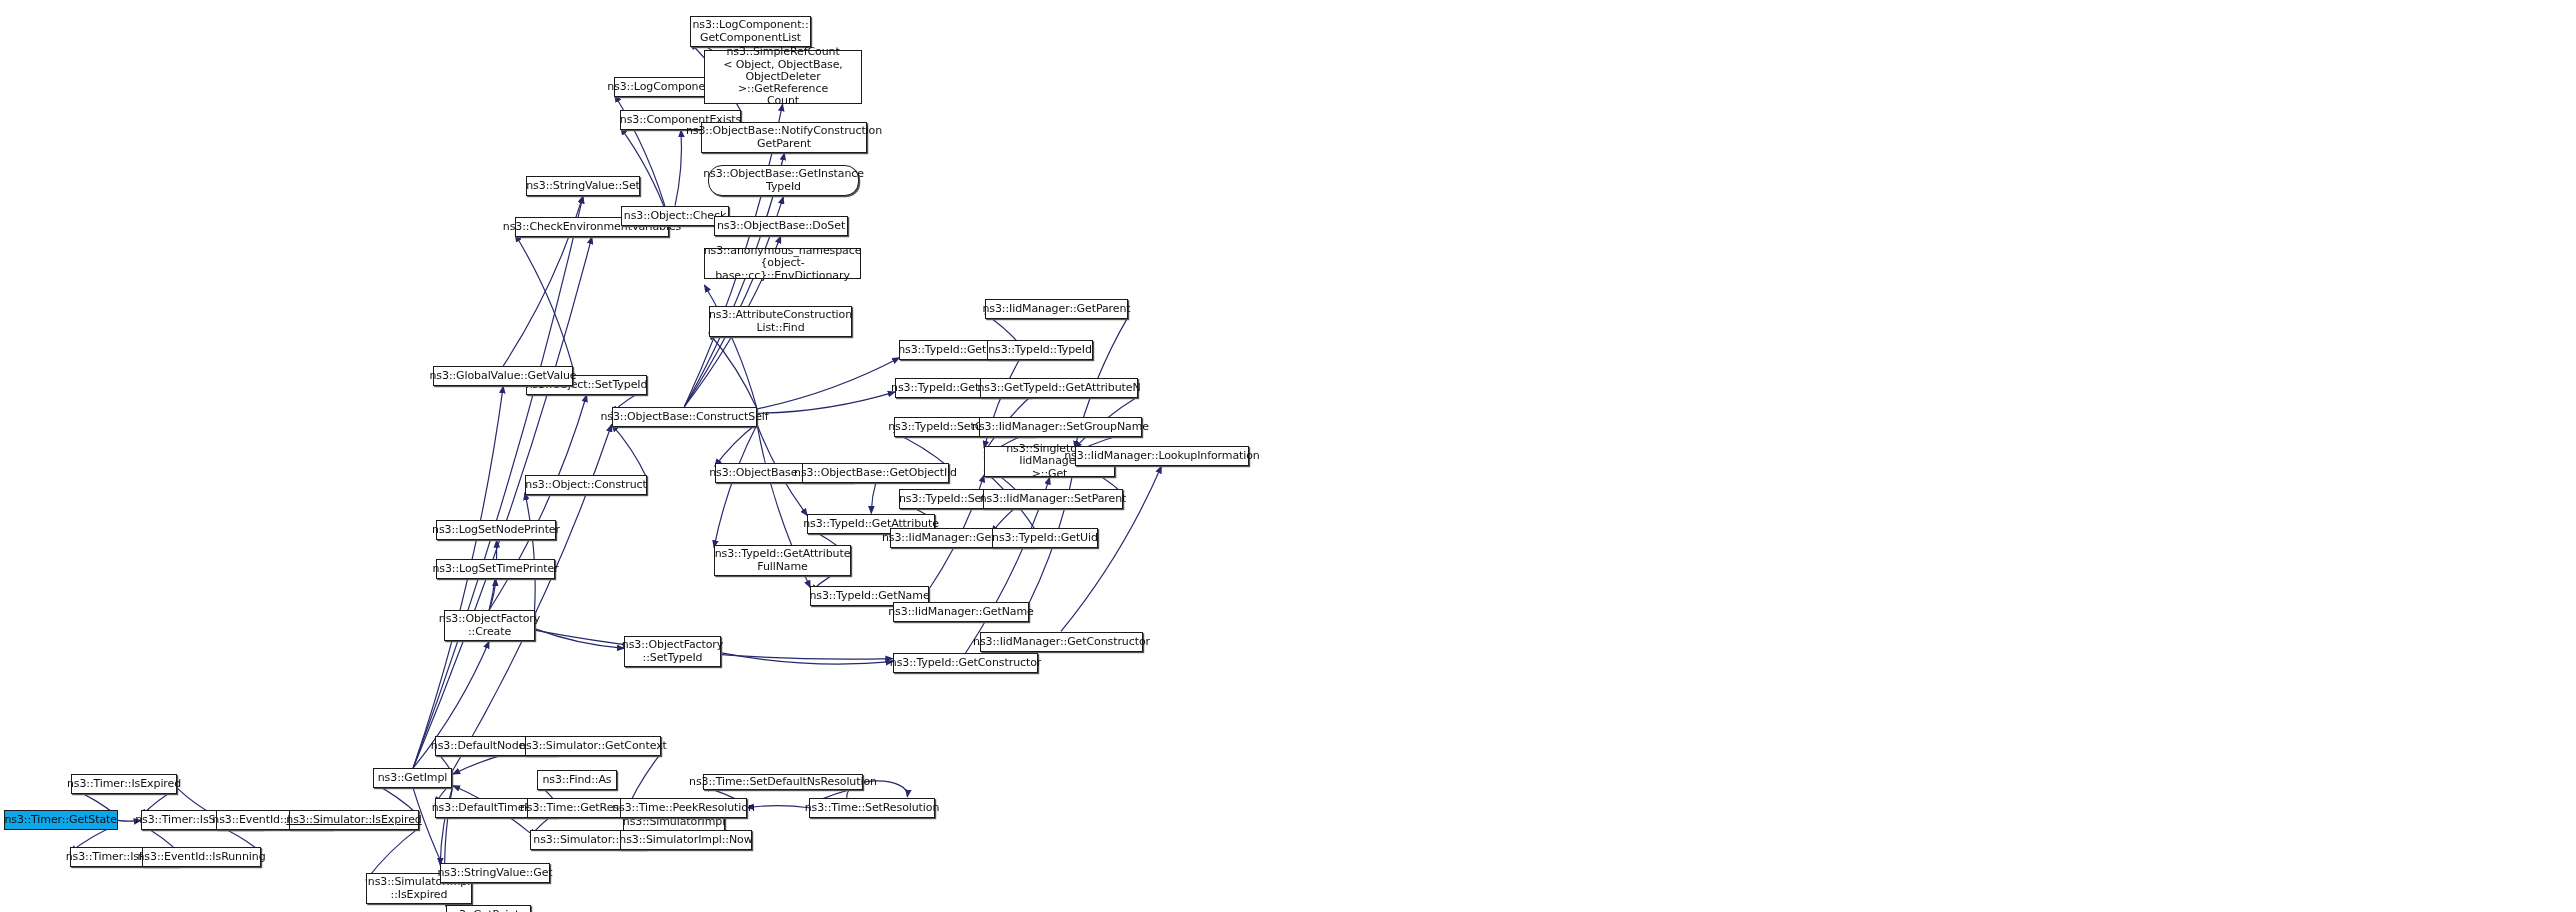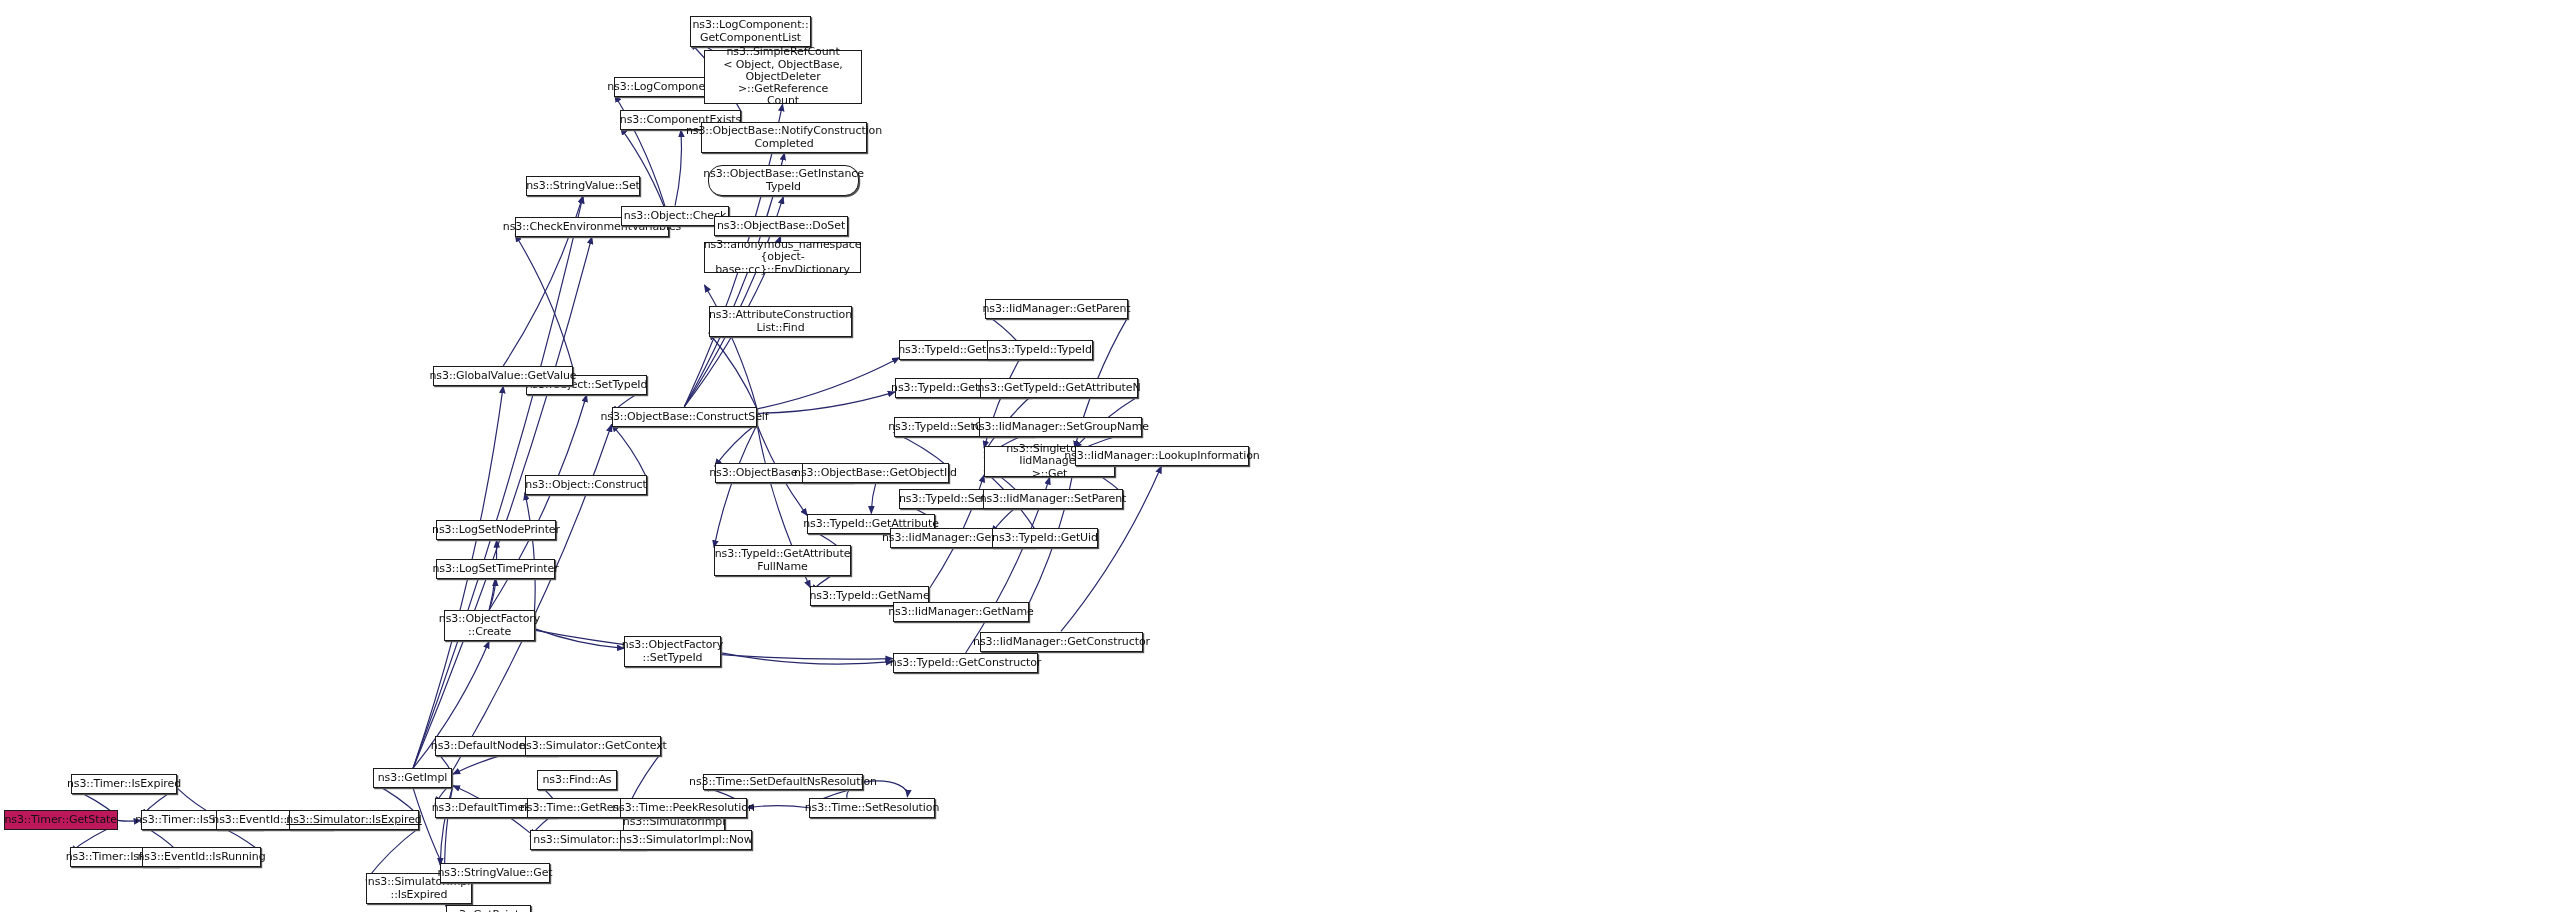--- a/index.html
+++ b/index.html
@@ -34,21 +34,21 @@
     line-height: 1.12;
     font-size: 11px;
     letter-spacing: -0.1px;
     padding: 0.7px 3px;
     white-space: pre-line;
     box-shadow: 1.2px 1.2px 0 0 #555555;
     z-index: 2;
     cursor: pointer;
   }
   .node.highlight {
-    background: #be185d;
+    background: #0ea5e9;
   }
   .node.plain {
     box-shadow: none;
     border: 0.7px solid #1a1a1a;
   }
   .node-label { display: block; }
 </style>
 </head>
 <body>
 
@@ -190,25 +190,25 @@
       <div class="node" style="left: 614px; top: 77px; width: 139px; height: 20px;"><span class="node-label">ns3::LogComponentPrintList</span></div>
       <div class="node" style="left: 690px; top: 16.3px; width: 121px; height: 31px;"><span class="node-label">ns3::LogComponent::
 GetComponentList</span></div>
       <div class="node" style="left: 620px; top: 110px; width: 121px; height: 20px;"><span class="node-label">ns3::ComponentExists</span></div>
       <div class="node" style="left: 621px; top: 206px; width: 108px; height: 20px;"><span class="node-label">ns3::Object::Check</span></div>
       <div class="node plain" style="left: 704px; top: 50px; width: 158px; height: 54px;"><span class="node-label">ns3::SimpleRefCount
 &lt; Object, ObjectBase,
  ObjectDeleter &gt;::GetReference
 Count</span></div>
       <div class="node" style="left: 701px; top: 122px; width: 166px; height: 31px;"><span class="node-label">ns3::ObjectBase::NotifyConstruction
-Completed</span></div>
+GetParent</span></div>
       <div class="node" style="left: 708px; top: 165px; width: 151px; height: 31px; border-radius: 14px;"><span class="node-label">ns3::ObjectBase::GetInstance
 TypeId</span></div>
       <div class="node" style="left: 714px; top: 216px; width: 134px; height: 20px;"><span class="node-label">ns3::ObjectBase::DoSet</span></div>
-      <div class="node plain" style="left: 704px; top: 242px; width: 157px; height: 31px; text-align: center;"><span class="node-label">ns3::anonymous_namespace
+      <div class="node plain" style="left: 704px; top: 248px; width: 157px; height: 31px; text-align: center;"><span class="node-label">ns3::anonymous_namespace
 {object-base::cc}::EnvDictionary</span></div>
       <div class="node" style="left: 709px; top: 306px; width: 143px; height: 31px;"><span class="node-label">ns3::AttributeConstruction
 List::Find</span></div>
       <div class="node" style="left: 612px; top: 407px; width: 145px; height: 20px;"><span class="node-label">ns3::ObjectBase::ConstructSelf</span></div>
       <div class="node" style="left: 715px; top: 463px; width: 138px; height: 20px;"><span class="node-label">ns3::ObjectBase::GetTypeId</span></div>
       <div class="node" style="left: 802px; top: 463px; width: 147px; height: 20px;"><span class="node-label">ns3::ObjectBase::GetObjectIid</span></div>
       <div class="node" style="left: 714px; top: 545px; width: 137px; height: 31px;"><span class="node-label">ns3::TypeId::GetAttribute
 FullName</span></div>
       <div class="node" style="left: 807px; top: 514px; width: 128px; height: 20px;"><span class="node-label">ns3::TypeId::GetAttribute</span></div>
       <div class="node" style="left: 810px; top: 586px; width: 119px; height: 20px;"><span class="node-label">ns3::TypeId::GetName</span></div>

